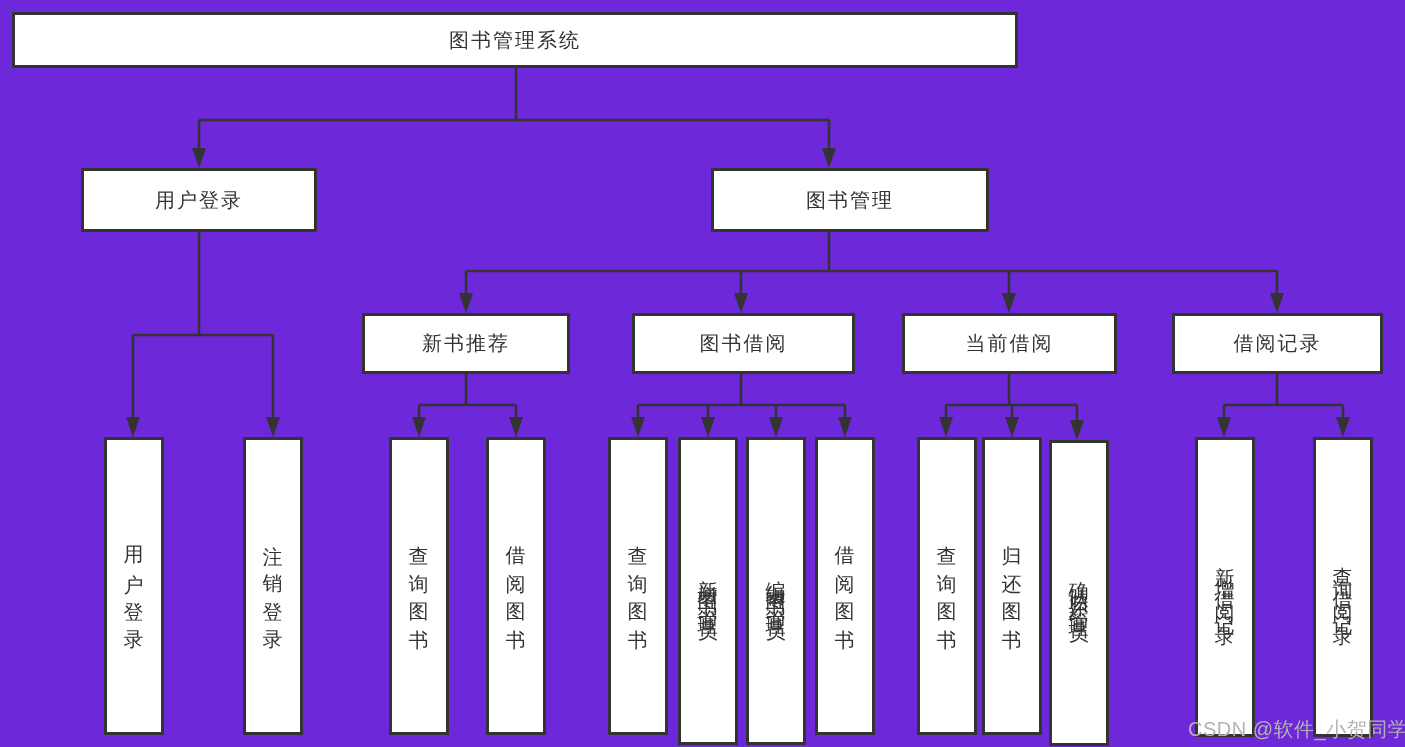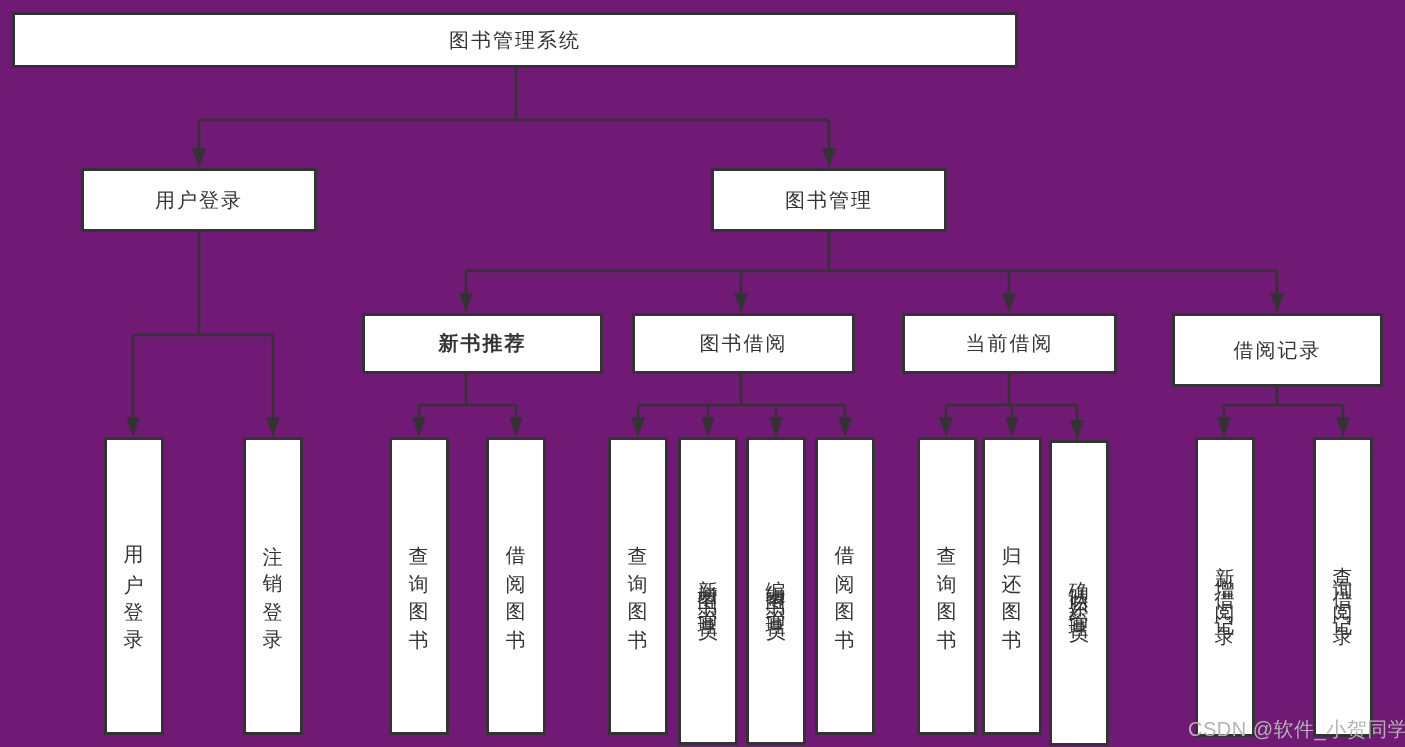--- a/index.html
+++ b/index.html
@@ -1,44 +1,44 @@
 <!DOCTYPE html>
 <html><head>
 <meta charset="utf-8">
 <style>
   html,body{margin:0;padding:0;background:#ffffff;}
   .stage{
     position:relative;
     width:1405px;height:747px;
-    background:#701a75;
+    background:#6d28d9;
     font-family:"Liberation Sans","DejaVu Sans",sans-serif;
     color:#333333;
     overflow:hidden;
   }
   .connectors{position:absolute;left:0;top:0;width:1405px;height:747px;}
   .node{
     position:absolute;
     box-sizing:border-box;
     border:3px solid #333333;
     background:#ffffff;
     display:flex;
     align-items:center;
     justify-content:center;
     font-size:20px;
     letter-spacing:2px;
     color:#333333;
   }
   
   .b-root{left:12px;top:12px;width:1006px;height:56px;}
   .b-login{left:81px;top:168px;width:236px;height:64px;}
-  .b-mgmt{left:711px;top:168px;width:236px;height:64px;}
-  .b-newbook{left:362px;top:313px;width:241px;height:61px;font-weight:bold;}
+  .b-mgmt{left:711px;top:168px;width:278px;height:64px;}
+  .b-newbook{left:362px;top:313px;width:208px;height:61px;}
   .b-borrow{left:632px;top:313px;width:223px;height:61px;}
   .b-current{left:902px;top:313px;width:215px;height:61px;font-family:Liberation Mono, monospace;}
-  .b-records{left:1172px;top:313px;width:211px;height:74px;}
+  .b-records{left:1172px;top:313px;width:211px;height:61px;}
   
   .leaf{top:437px;width:60px;height:298px;}
   .leaf .vtxt{
     writing-mode:vertical-rl;
     text-orientation:mixed;
     font-size:20px;
     line-height:1;
     white-space:nowrap;
   }
   .ls4 .vtxt{letter-spacing:28px;}

